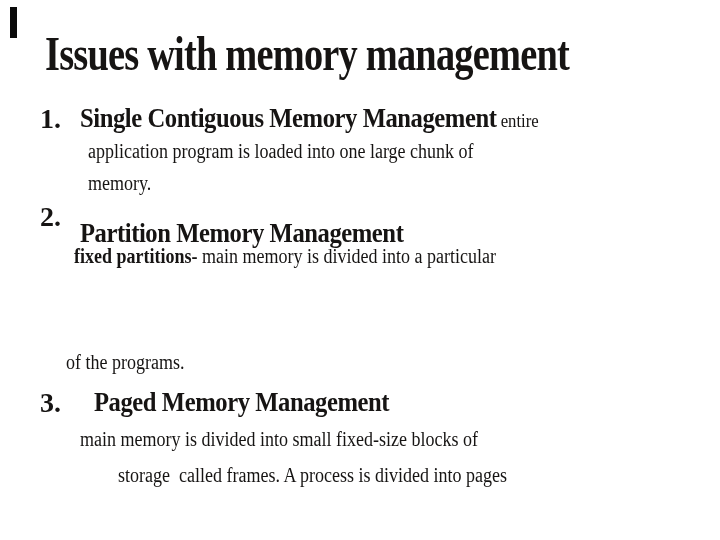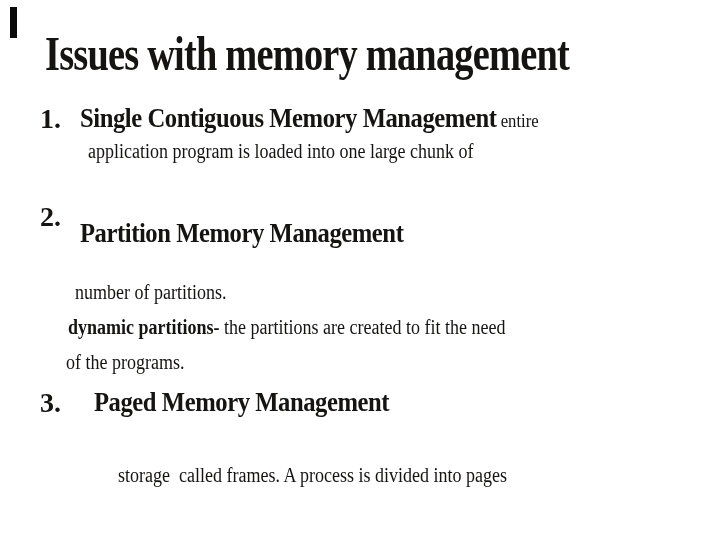--- a/index.html
+++ b/index.html
@@ -79,36 +79,39 @@
     <span class="cond">Issues with memory management</span>
   </div>
 
   <div class="abs item-num" style="top:103px;">1.</div>
   <div class="abs body-line" style="left:88px; top:139px;">
     <span class="cond">application program is loaded into one large chunk of</span>
   </div>
   <div class="abs item-heading" style="left:80px; top:103px;">
     <span class="cond"><span>Single Contiguous Memory Management</span><span class="heading-suffix"> entire</span></span>
   </div>
+  <div class="abs body-line" style="left:88px; top:171px;">
+    <span class="cond">memory.</span>
+  </div>
 
   <div class="abs item-num" style="top:201px;">2.</div>
   <div class="abs item-heading" style="left:80px; top:218px;">
     <span class="cond">Partition Memory Management</span>
   </div>
-  <div class="abs body-line" style="left:75px; top:280px;">
-    <span class="cond">number of partitions.</span>
-  </div>
-  <div class="abs body-line" style="left:68px; top:315px;">
-    <span class="cond"><span class="lead-bold">dynamic partitions-</span><span> the partitions are created to fit the need</span></span>
+  <div class="abs body-line" style="left:74px; top:244px;">
+    <span class="cond"><span class="lead-bold">fixed partitions-</span><span> main memory is divided into a particular</span></span>
   </div>
   <div class="abs body-line" style="left:66px; top:350px;text-align:right;">
     <span class="cond">of the programs.</span>
   </div>
 
   <div class="abs item-num" style="top:387px;">3.</div>
   <div class="abs item-heading" style="left:94px; top:387px;">
     <span class="cond">Paged Memory Management</span>
   </div>
+  <div class="abs body-line" style="left:80px; top:427px;">
+    <span class="cond">main memory is divided into small fixed-size blocks of</span>
+  </div>
   <div class="abs body-line" style="left:78px; top:463px;margin-left:40px;">
     <span class="cond">storage  called frames. A process is divided into pages</span>
   </div>
 
 </div>
 
 </body></html>

